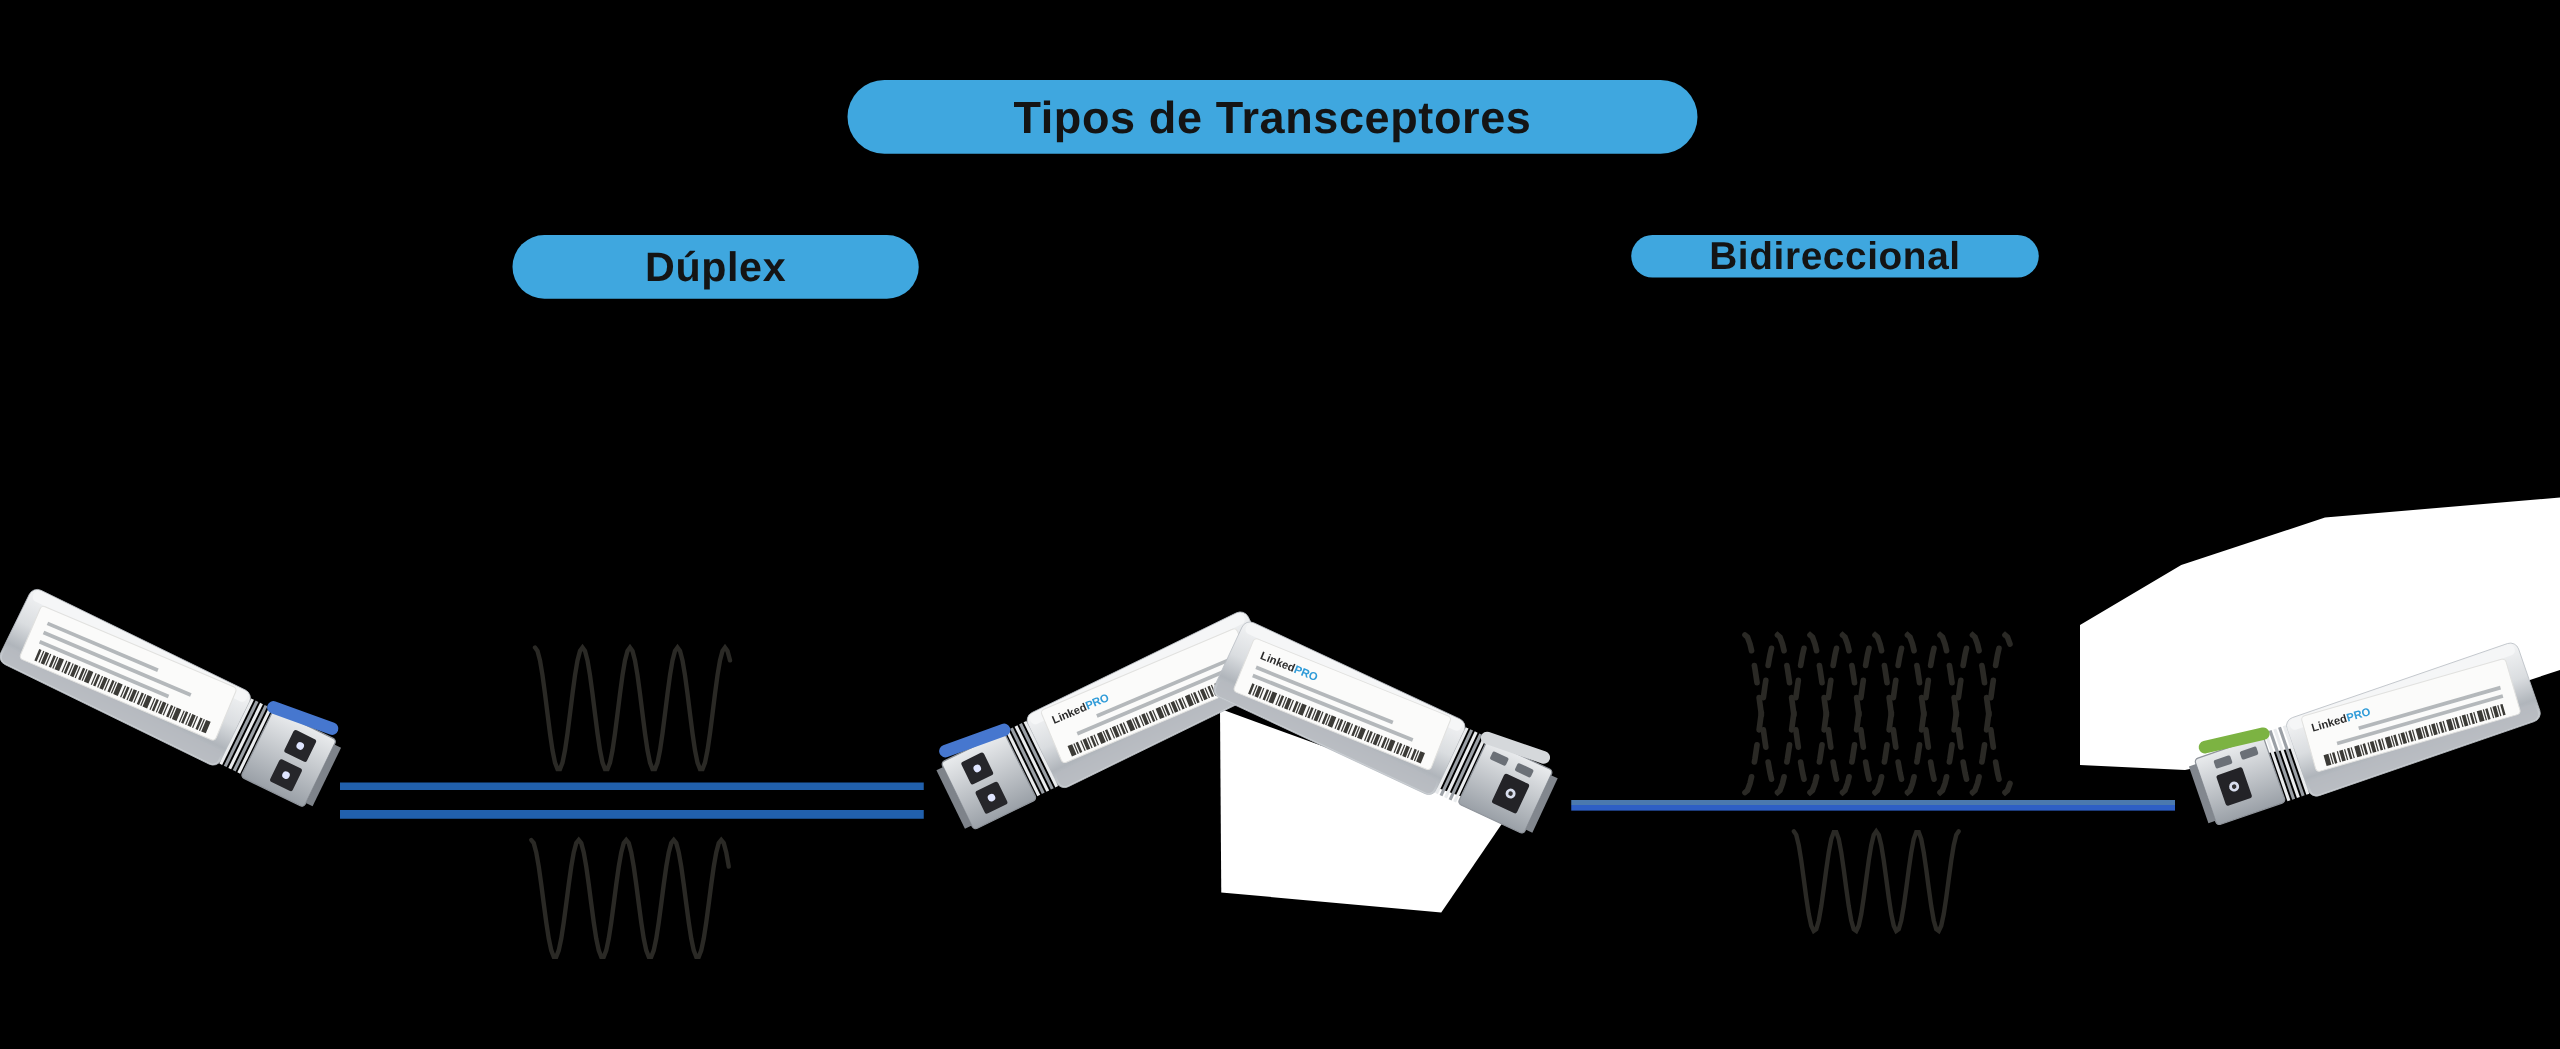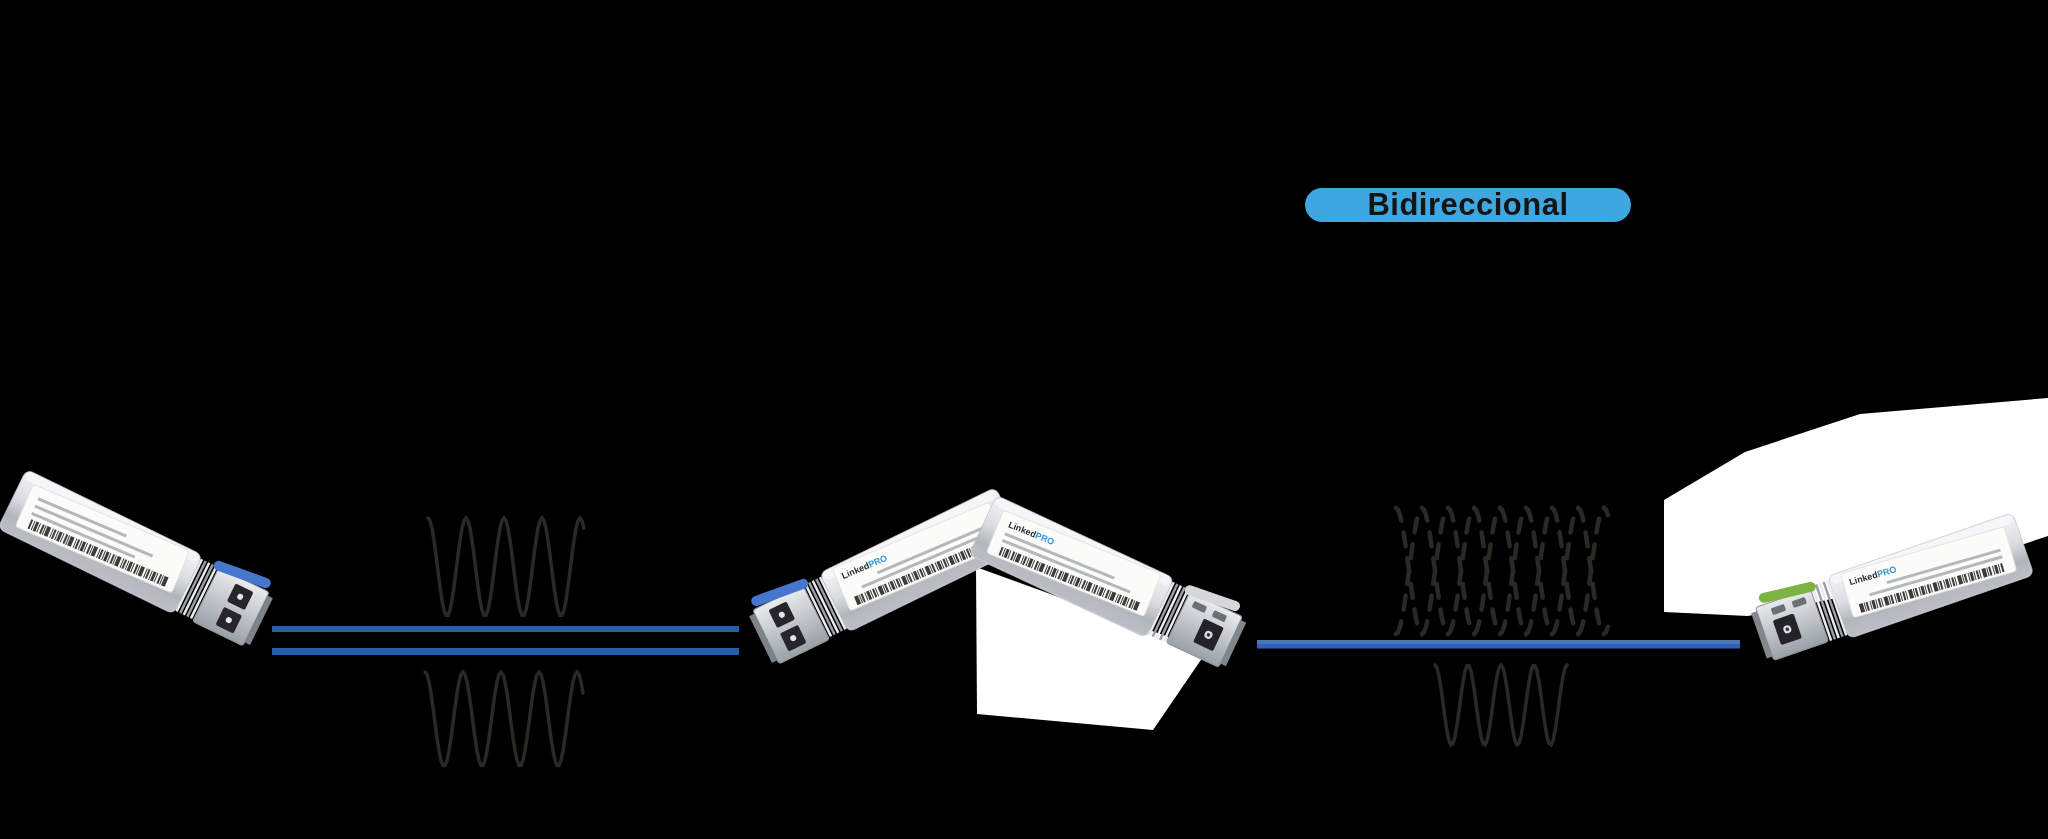--- a/index.html
+++ b/index.html
@@ -13,20 +13,26 @@
   #bidi-badge{left:1305px;top:188px;width:326px;height:34px;font-size:31px;}
   #art{position:absolute;left:0;top:0;width:2048px;height:839px;}
   .brand-txt{font-family:"Liberation Sans",sans-serif;font-size:9px;font-weight:bold;}
   .spec-bar{fill:#a7abaf;opacity:.85;}
 </style>
 </head>
 <body>
 
 <div id="stage">
 
+  <div class="badge" id="title-badge">
+    <span>Tipos de Transceptores</span>
+  </div>
+  <div class="badge" id="duplex-badge">
+    <span>Dúplex</span>
+  </div>
   <div class="badge" id="bidi-badge">
     <span>Bidireccional</span>
   </div>
 
   <svg id="art" viewBox="0 0 2048 839">
     <defs>
       <linearGradient id="metal" x1="0" y1="0" x2="0" y2="1">
         <stop offset="0" stop-color="#f4f5f6"></stop>
         <stop offset=".45" stop-color="#dadde0"></stop>
         <stop offset=".75" stop-color="#b0b5bb"></stop>

